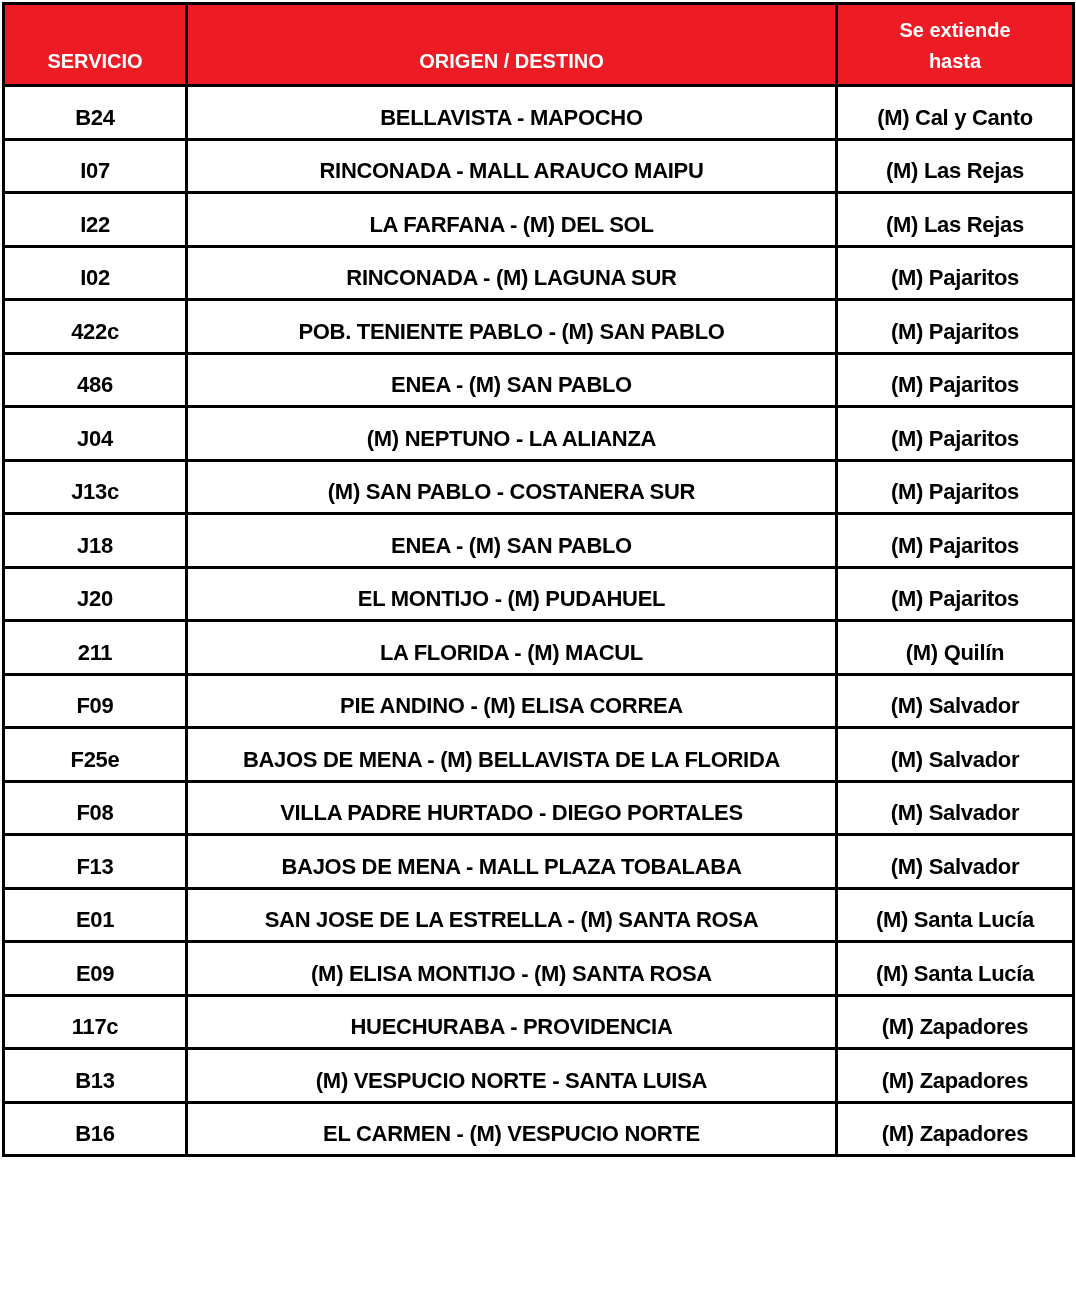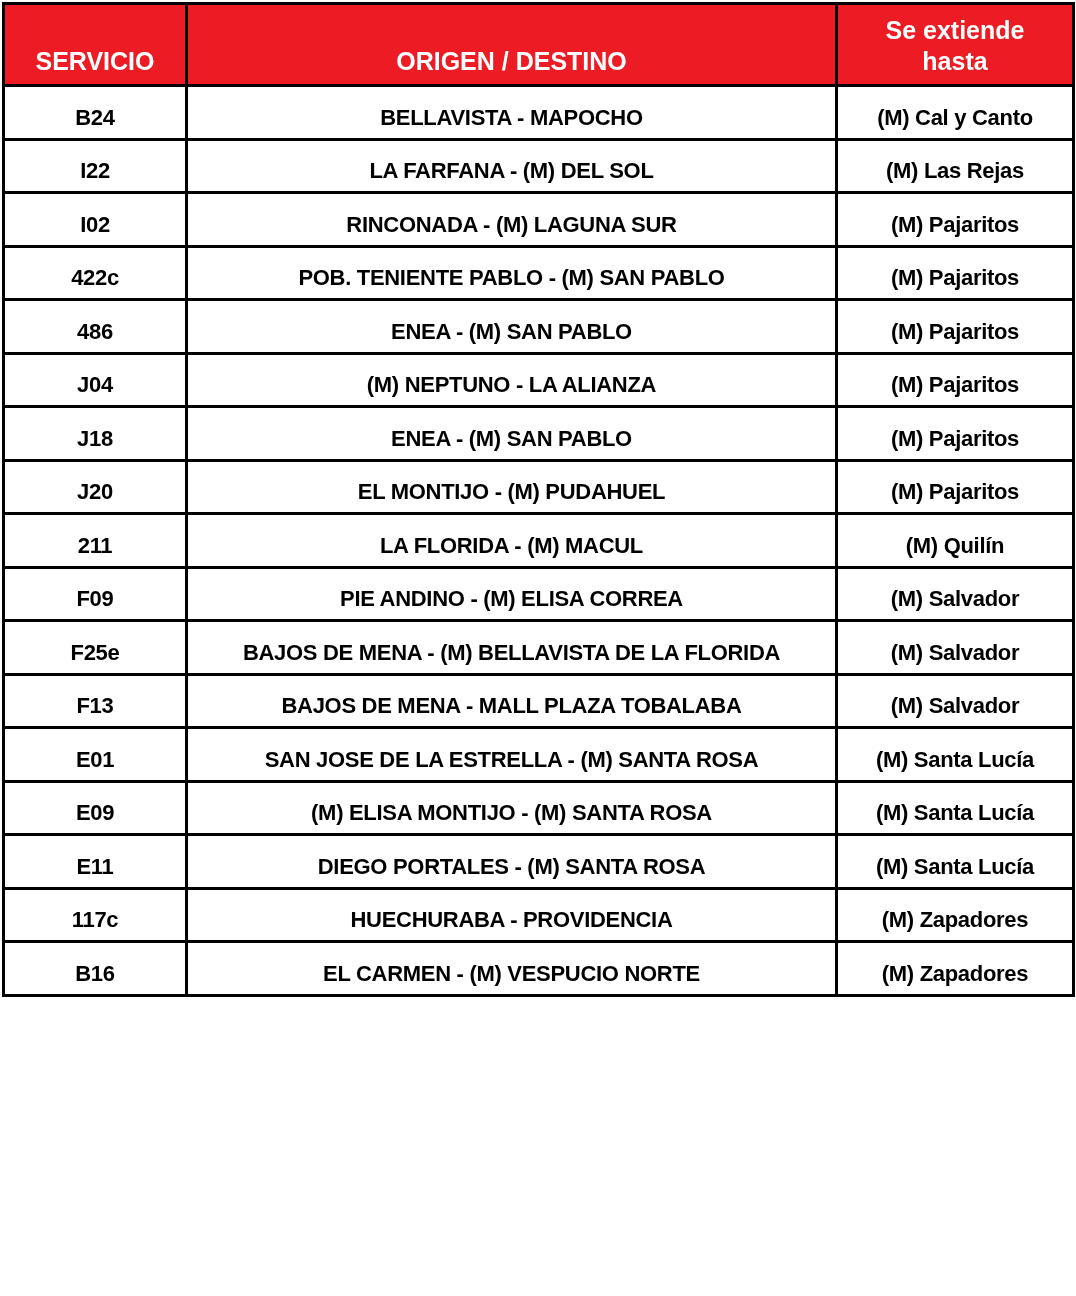--- a/index.html
+++ b/index.html
@@ -26,21 +26,21 @@
   table.services col.c-origen   { width: 650px; }
   table.services col.c-extiende { width: 237px; }
 
   table.services th {
     background: var(--header-bg, #ED1C24);
     color: #ffffff;
     border: 3px solid #000;
     height: 72px;
     vertical-align: bottom;
     text-align: center;
-    font-size: 25px;
+    font-size: 20px;
     font-weight: bold;
     padding: 0 4px 7px 4px;
     line-height: 31px;
   }
   table.services th .wrap-narrow {
     display: inline-block;
     max-width: 165px;
   }
   table.services td {
     border: 3px solid #000;
@@ -76,20 +76,25 @@
         </th>
       </tr>
     </thead>
     <tbody>
         <tr>
           <td>B24</td>
           <td>BELLAVISTA - MAPOCHO</td>
           <td>(M) Cal y Canto</td>
         </tr>
         <tr>
+          <td>I07</td>
+          <td>RINCONADA - MALL ARAUCO MAIPU</td>
+          <td>(M) Las Rejas</td>
+        </tr>
+        <tr>
           <td>I22</td>
           <td>LA FARFANA - (M) DEL SOL</td>
           <td>(M) Las Rejas</td>
         </tr>
         <tr>
           <td>I02</td>
           <td>RINCONADA - (M) LAGUNA SUR</td>
           <td>(M) Pajaritos</td>
         </tr>
         <tr>
@@ -98,20 +103,25 @@
           <td>(M) Pajaritos</td>
         </tr>
         <tr>
           <td>486</td>
           <td>ENEA - (M) SAN PABLO</td>
           <td>(M) Pajaritos</td>
         </tr>
         <tr>
           <td>J04</td>
           <td>(M) NEPTUNO - LA ALIANZA</td>
+          <td>(M) Pajaritos</td>
+        </tr>
+        <tr>
+          <td>J13c</td>
+          <td>(M) SAN PABLO - COSTANERA SUR</td>
           <td>(M) Pajaritos</td>
         </tr>
         <tr>
           <td>J18</td>
           <td>ENEA - (M) SAN PABLO</td>
           <td>(M) Pajaritos</td>
         </tr>
         <tr>
           <td>J20</td>
           <td>EL MONTIJO - (M) PUDAHUEL</td>
@@ -126,42 +136,47 @@
           <td>F09</td>
           <td>PIE ANDINO - (M) ELISA CORREA</td>
           <td>(M) Salvador</td>
         </tr>
         <tr>
           <td>F25e</td>
           <td>BAJOS DE MENA - (M) BELLAVISTA DE LA FLORIDA</td>
           <td>(M) Salvador</td>
         </tr>
         <tr>
+          <td>F08</td>
+          <td>VILLA PADRE HURTADO - DIEGO PORTALES</td>
+          <td>(M) Salvador</td>
+        </tr>
+        <tr>
           <td>F13</td>
           <td>BAJOS DE MENA - MALL PLAZA TOBALABA</td>
           <td>(M) Salvador</td>
         </tr>
         <tr>
           <td>E01</td>
           <td>SAN JOSE DE LA ESTRELLA - (M) SANTA ROSA</td>
           <td>(M) Santa Lucía</td>
         </tr>
         <tr>
           <td>E09</td>
           <td>(M) ELISA MONTIJO - (M) SANTA ROSA</td>
           <td>(M) Santa Lucía</td>
         </tr>
         <tr>
-          <td>E11</td>
-          <td>DIEGO PORTALES - (M) SANTA ROSA</td>
-          <td>(M) Santa Lucía</td>
+          <td>117c</td>
+          <td>HUECHURABA - PROVIDENCIA</td>
+          <td>(M) Zapadores</td>
         </tr>
         <tr>
-          <td>117c</td>
-          <td>HUECHURABA - PROVIDENCIA</td>
+          <td>B13</td>
+          <td>(M) VESPUCIO NORTE - SANTA LUISA</td>
           <td>(M) Zapadores</td>
         </tr>
         <tr>
           <td>B16</td>
           <td>EL CARMEN - (M) VESPUCIO NORTE</td>
           <td>(M) Zapadores</td>
         </tr>
       </tbody>
   </table>
 </div>

